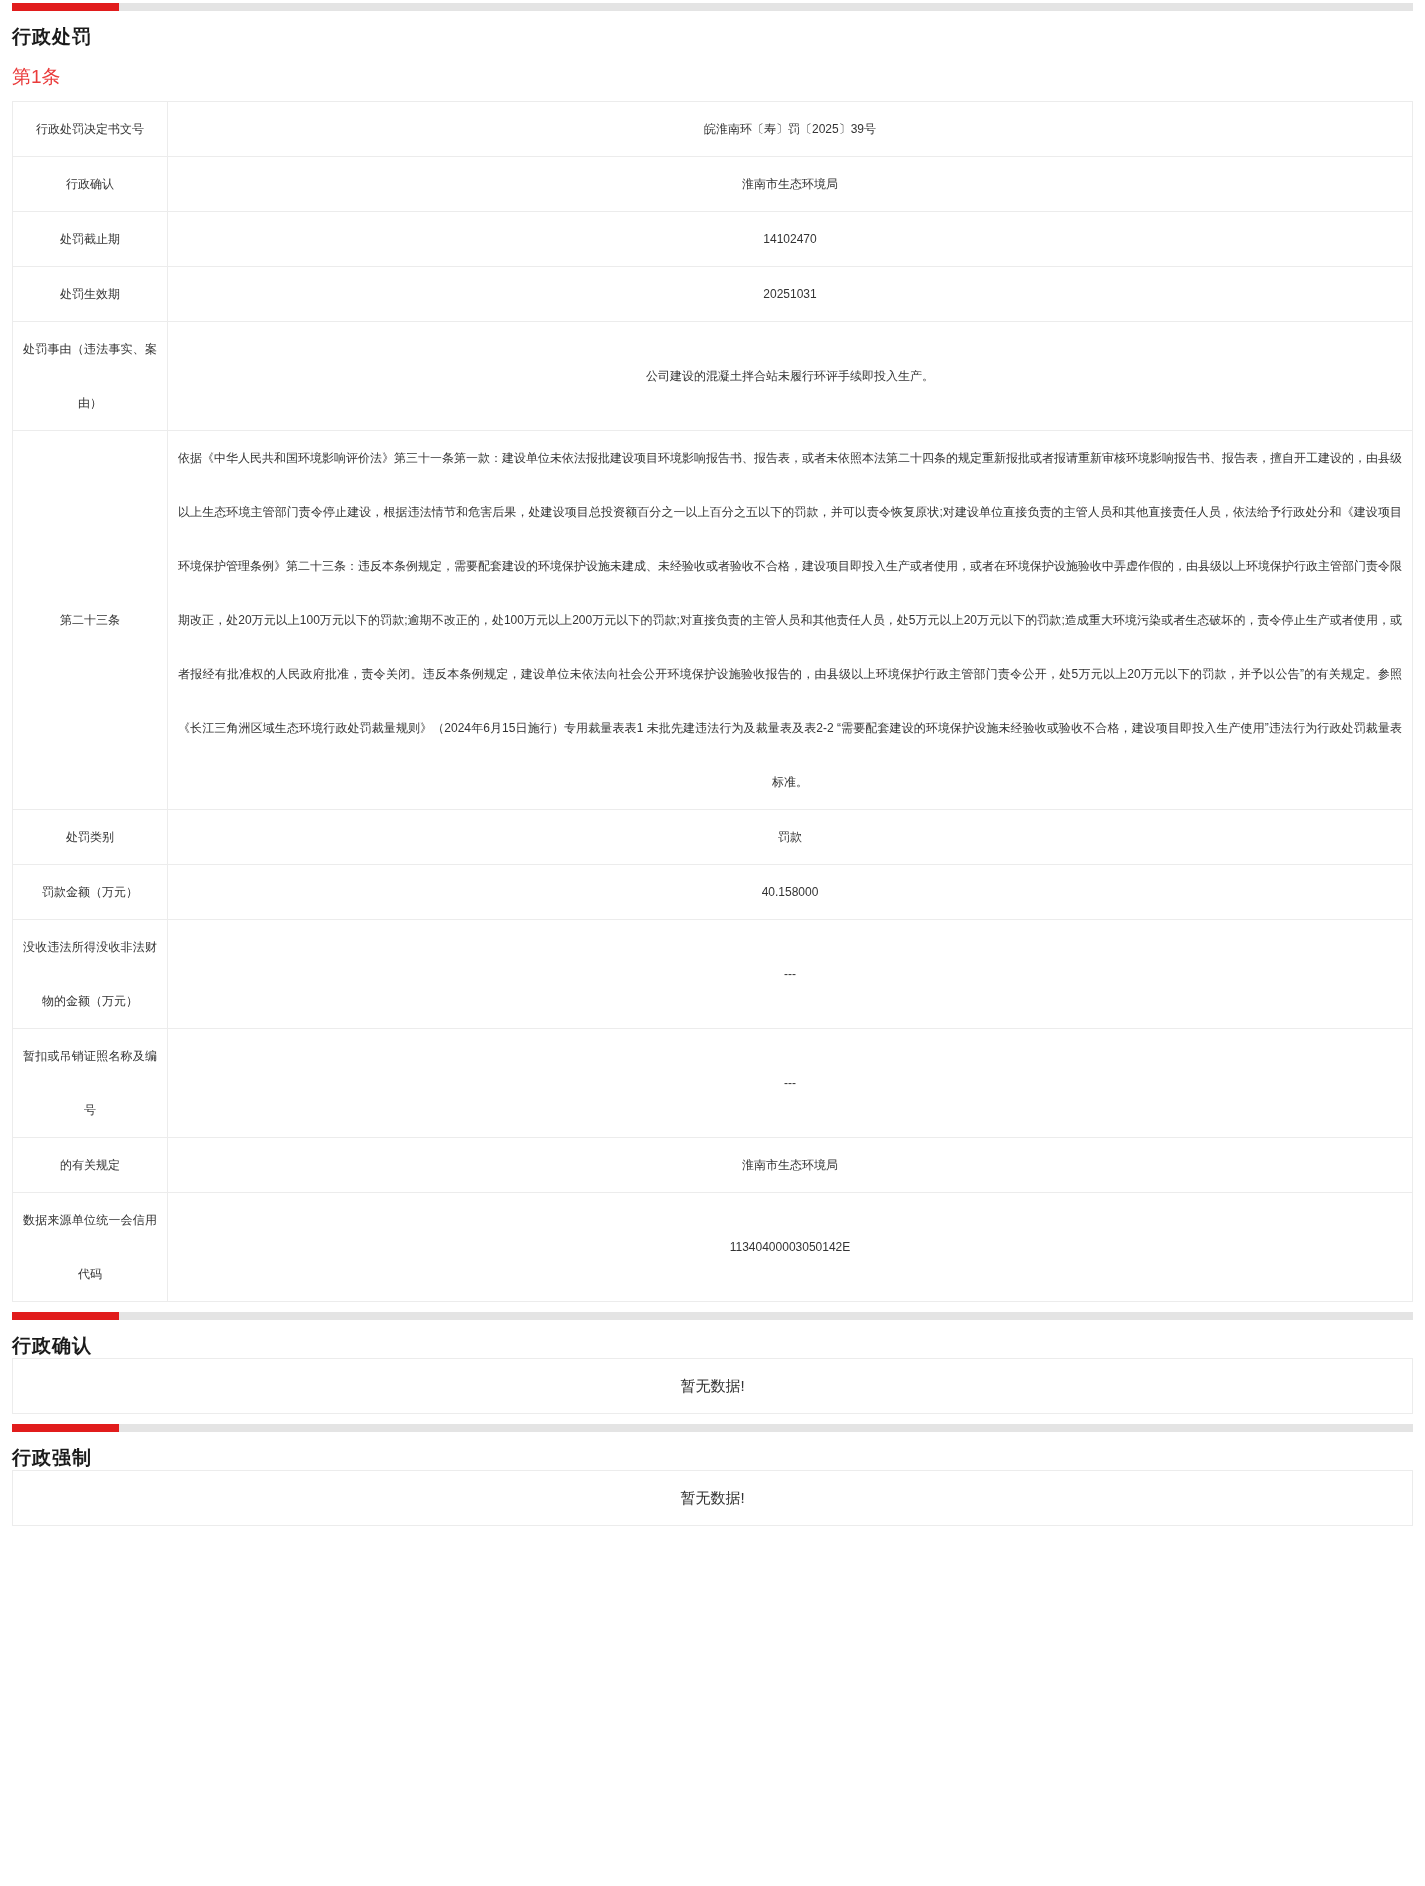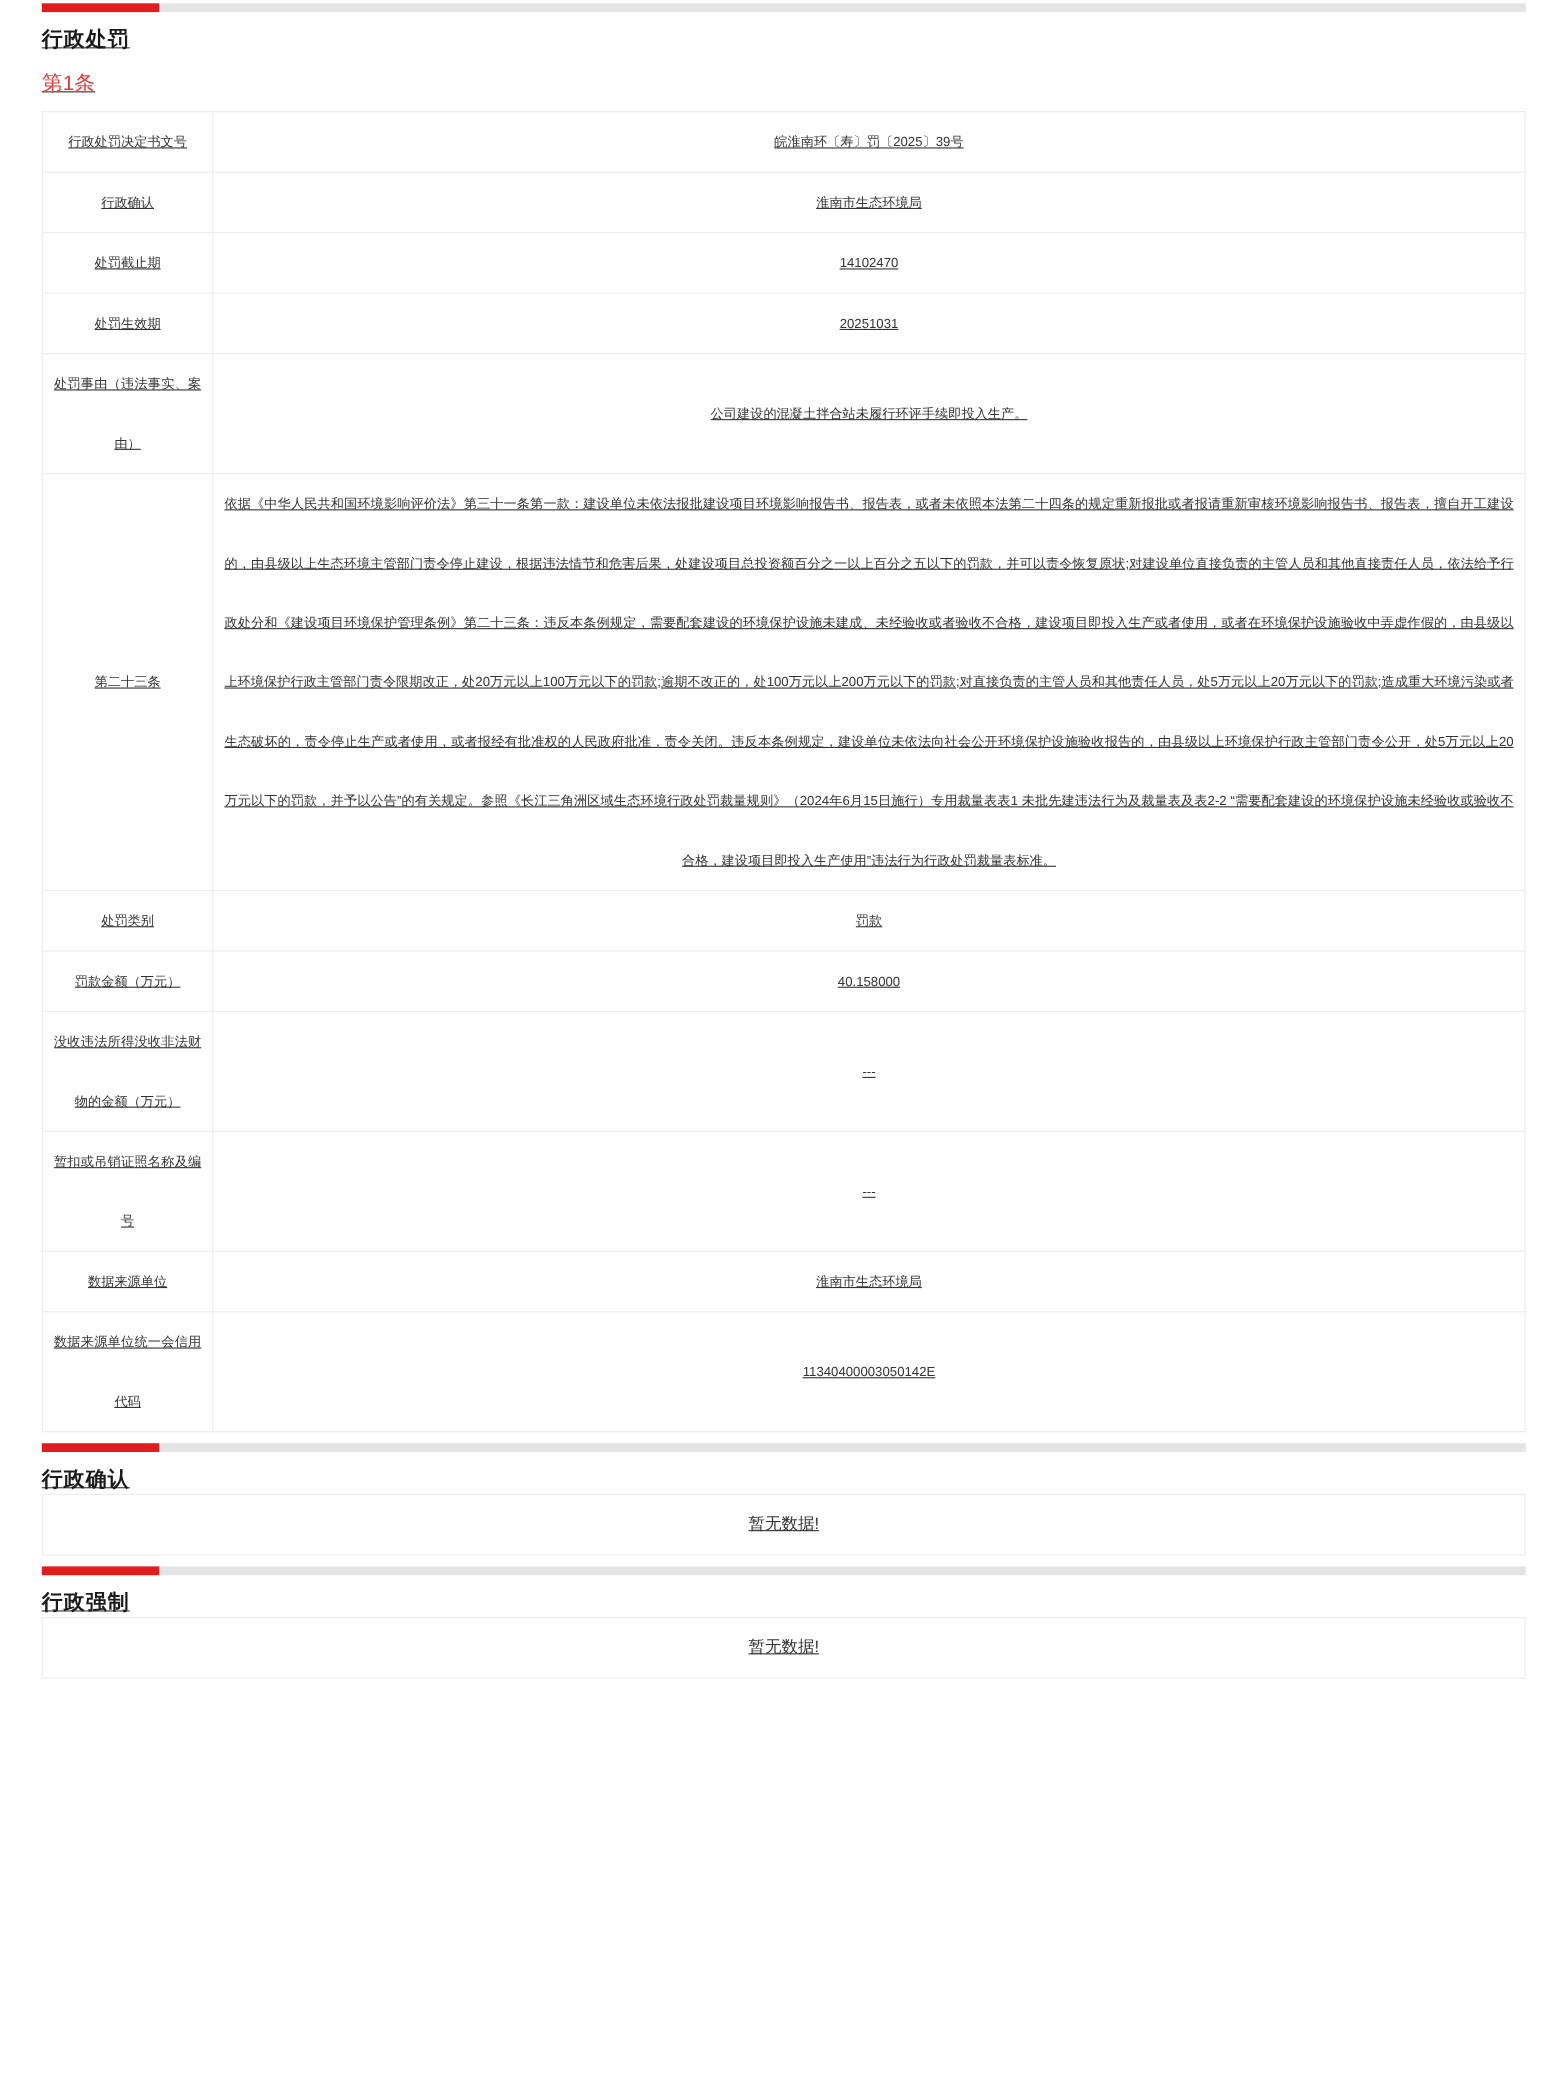--- a/index.html
+++ b/index.html
@@ -8,21 +8,21 @@
     --bar-gray:#e4e4e4;
     --border:#ececec;
     --text:#333333;
     --heading:#1a1a1a;
   }
   html,body{margin:0;padding:0;}
   body{
     width:1425px;height:1886px;overflow:hidden;background:#ffffff;
     font-family:"Liberation Sans","DejaVu Sans",sans-serif;color:var(--text);
   }
-  .page{padding:0 38px;text-decoration:underline;}
+  .page{padding:0 12px;}
   .bar{display:flex;height:8px;margin-top:3px;}
   .bar .red{width:107px;background:var(--accent-red);}
   .bar .gray{flex:1;background:var(--bar-gray);}
   .bar.mid{margin-top:10px;}
   h2.section-title{
     margin:14px 0 0 0;font-size:19px;line-height:24px;font-weight:bold;
     color:var(--heading);letter-spacing:1px;
   }
   .item-no{margin-top:18px;font-size:19px;line-height:20px;color:var(--item-red);}
   table.kv{
@@ -97,21 +97,21 @@
       </tr>
       <tr>
         <td class="label">没收违法所得没收非法财物的金额（万元）</td>
         <td class="value">---</td>
       </tr>
       <tr>
         <td class="label">暂扣或吊销证照名称及编号</td>
         <td class="value">---</td>
       </tr>
       <tr>
-        <td class="label">数据来源单位</td>
+        <td class="label">的有关规定</td>
         <td class="value">淮南市生态环境局</td>
       </tr>
       <tr>
         <td class="label">数据来源单位统一会信用代码</td>
         <td class="value">11340400003050142E</td>
       </tr>
     </tbody>
   </table>
 
   <div class="bar mid">

